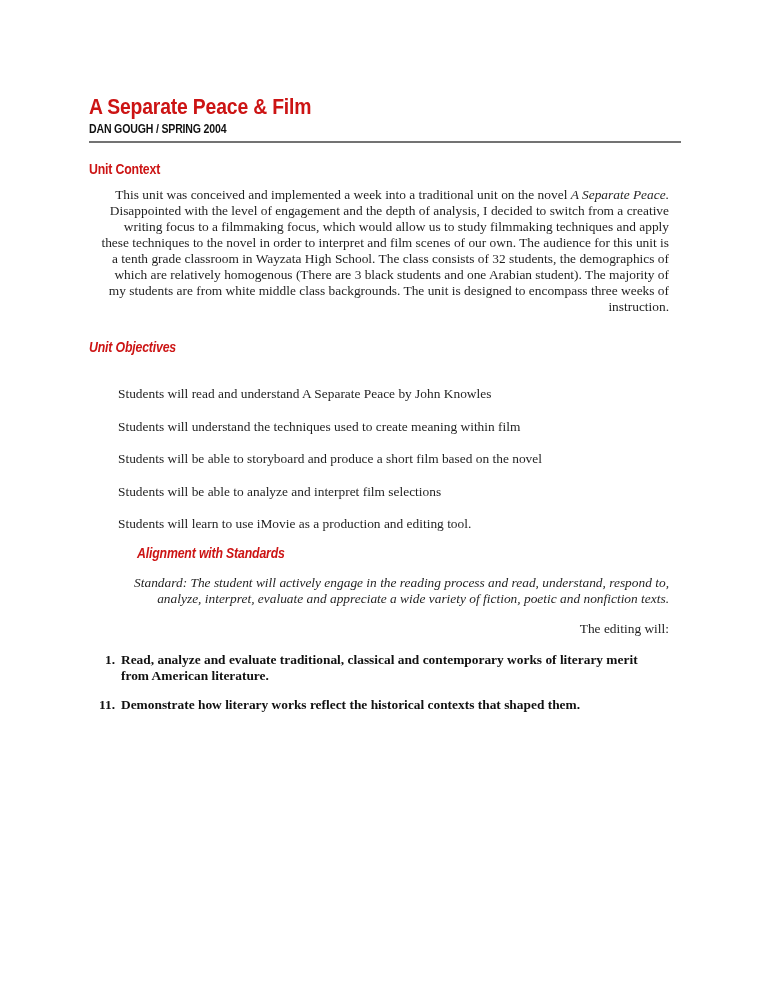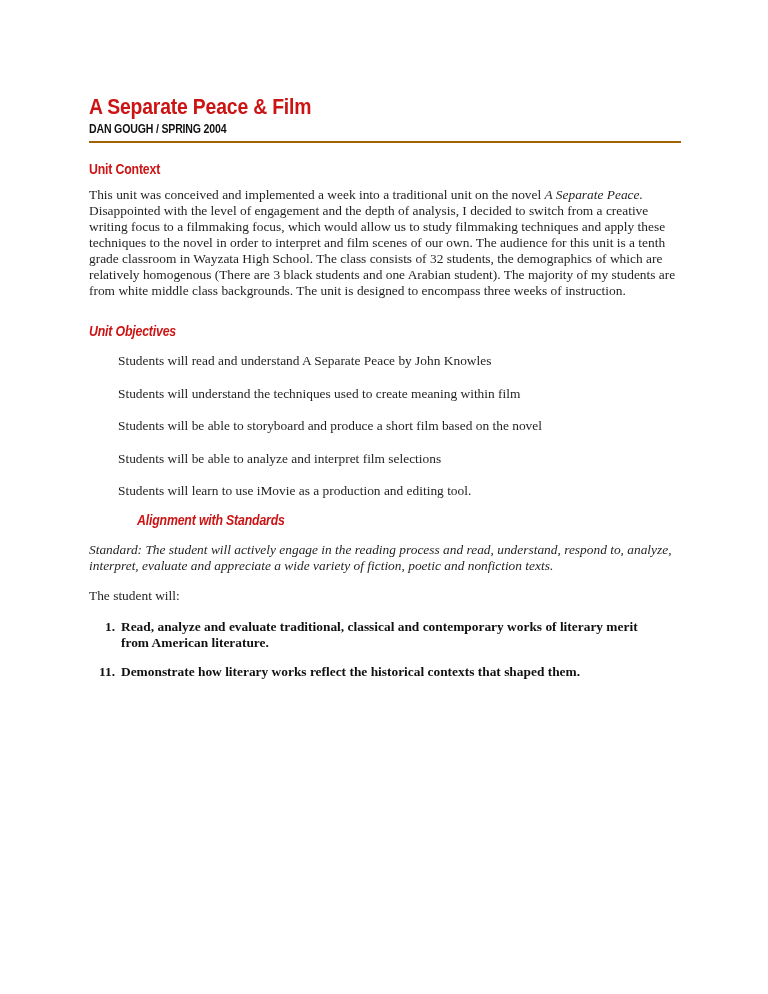--- a/index.html
+++ b/index.html
@@ -35,43 +35,43 @@
   }
   .byline {
     font-family: "Liberation Sans", sans-serif;
     font-weight: bold;
     font-size: 12px;
     line-height: 14px;
     color: #111111;
     margin: 3px 0 0 0;
   }
   .header-block {
-    border-bottom: 2px solid #a16207;
+    border-bottom: 2px solid #737373;
     padding-bottom: 5px;
   }
 
   .h-red {
     font-family: "Liberation Sans", sans-serif;
     font-weight: bold;
     color: #cc1414;
     margin: 0;
   }
   .h-section { font-size: 14px; line-height: 18px; margin-top: 17px; }
   .h-sub     { font-size: 14px;   line-height: 16px; font-style: italic; }
 
   .body-text {
     font-size: 13.4px;
     line-height: 16px;
     color: #1f1f1f;
   }
-  p { margin: 0; }
+  p { margin: 12px; text-align: right; }
   .context-para { margin-top: 9px; }
   .it { font-style: italic; }
 
-  .objectives { margin-top: 14px; margin-left: 29px; }
+  .objectives { margin-top: 31px; margin-left: 29px; }
   .objective-item { margin-bottom: 16.5px; }
   .objective-item:last-child { margin-bottom: 0; }
 
   .h-objectives { margin-top: 24px; }
   .h-alignment  { margin-top: 13px; margin-left: 48px; }
 
   .align-para { margin-top: 14px; }
 
   .std-list { margin-top: 15px; }
   .std-item {
@@ -113,21 +113,21 @@
       <div class="objective-item">Students will be able to analyze and interpret film selections</div>
       <div class="objective-item">Students will learn to use iMovie as a production and editing tool.</div>
     </div>
 
     <h3 class="h-red h-sub h-alignment"><span class="cond">Alignment with Standards</span></h3>
 
 
 
     <p class="body-text align-para it">Standard: The student will actively engage in the reading process and read, understand, respond to, analyze, interpret, evaluate and appreciate a wide variety of fiction, poetic and nonfiction texts.</p>
 
-    <p class="body-text align-para">The student will:</p>
+    <p class="body-text align-para">The editing will:</p>
 
     <div class="std-list body-text">
       <div class="std-item">
         <span class="std-num">1.</span>
         <span class="std-text">Read, analyze and evaluate traditional, classical and contemporary works of literary merit from American literature.</span>
       </div>
       <div class="std-item">
         <span class="std-num">11.</span>
         <span class="std-text">Demonstrate how literary works reflect the historical contexts that shaped them.</span>
       </div>

